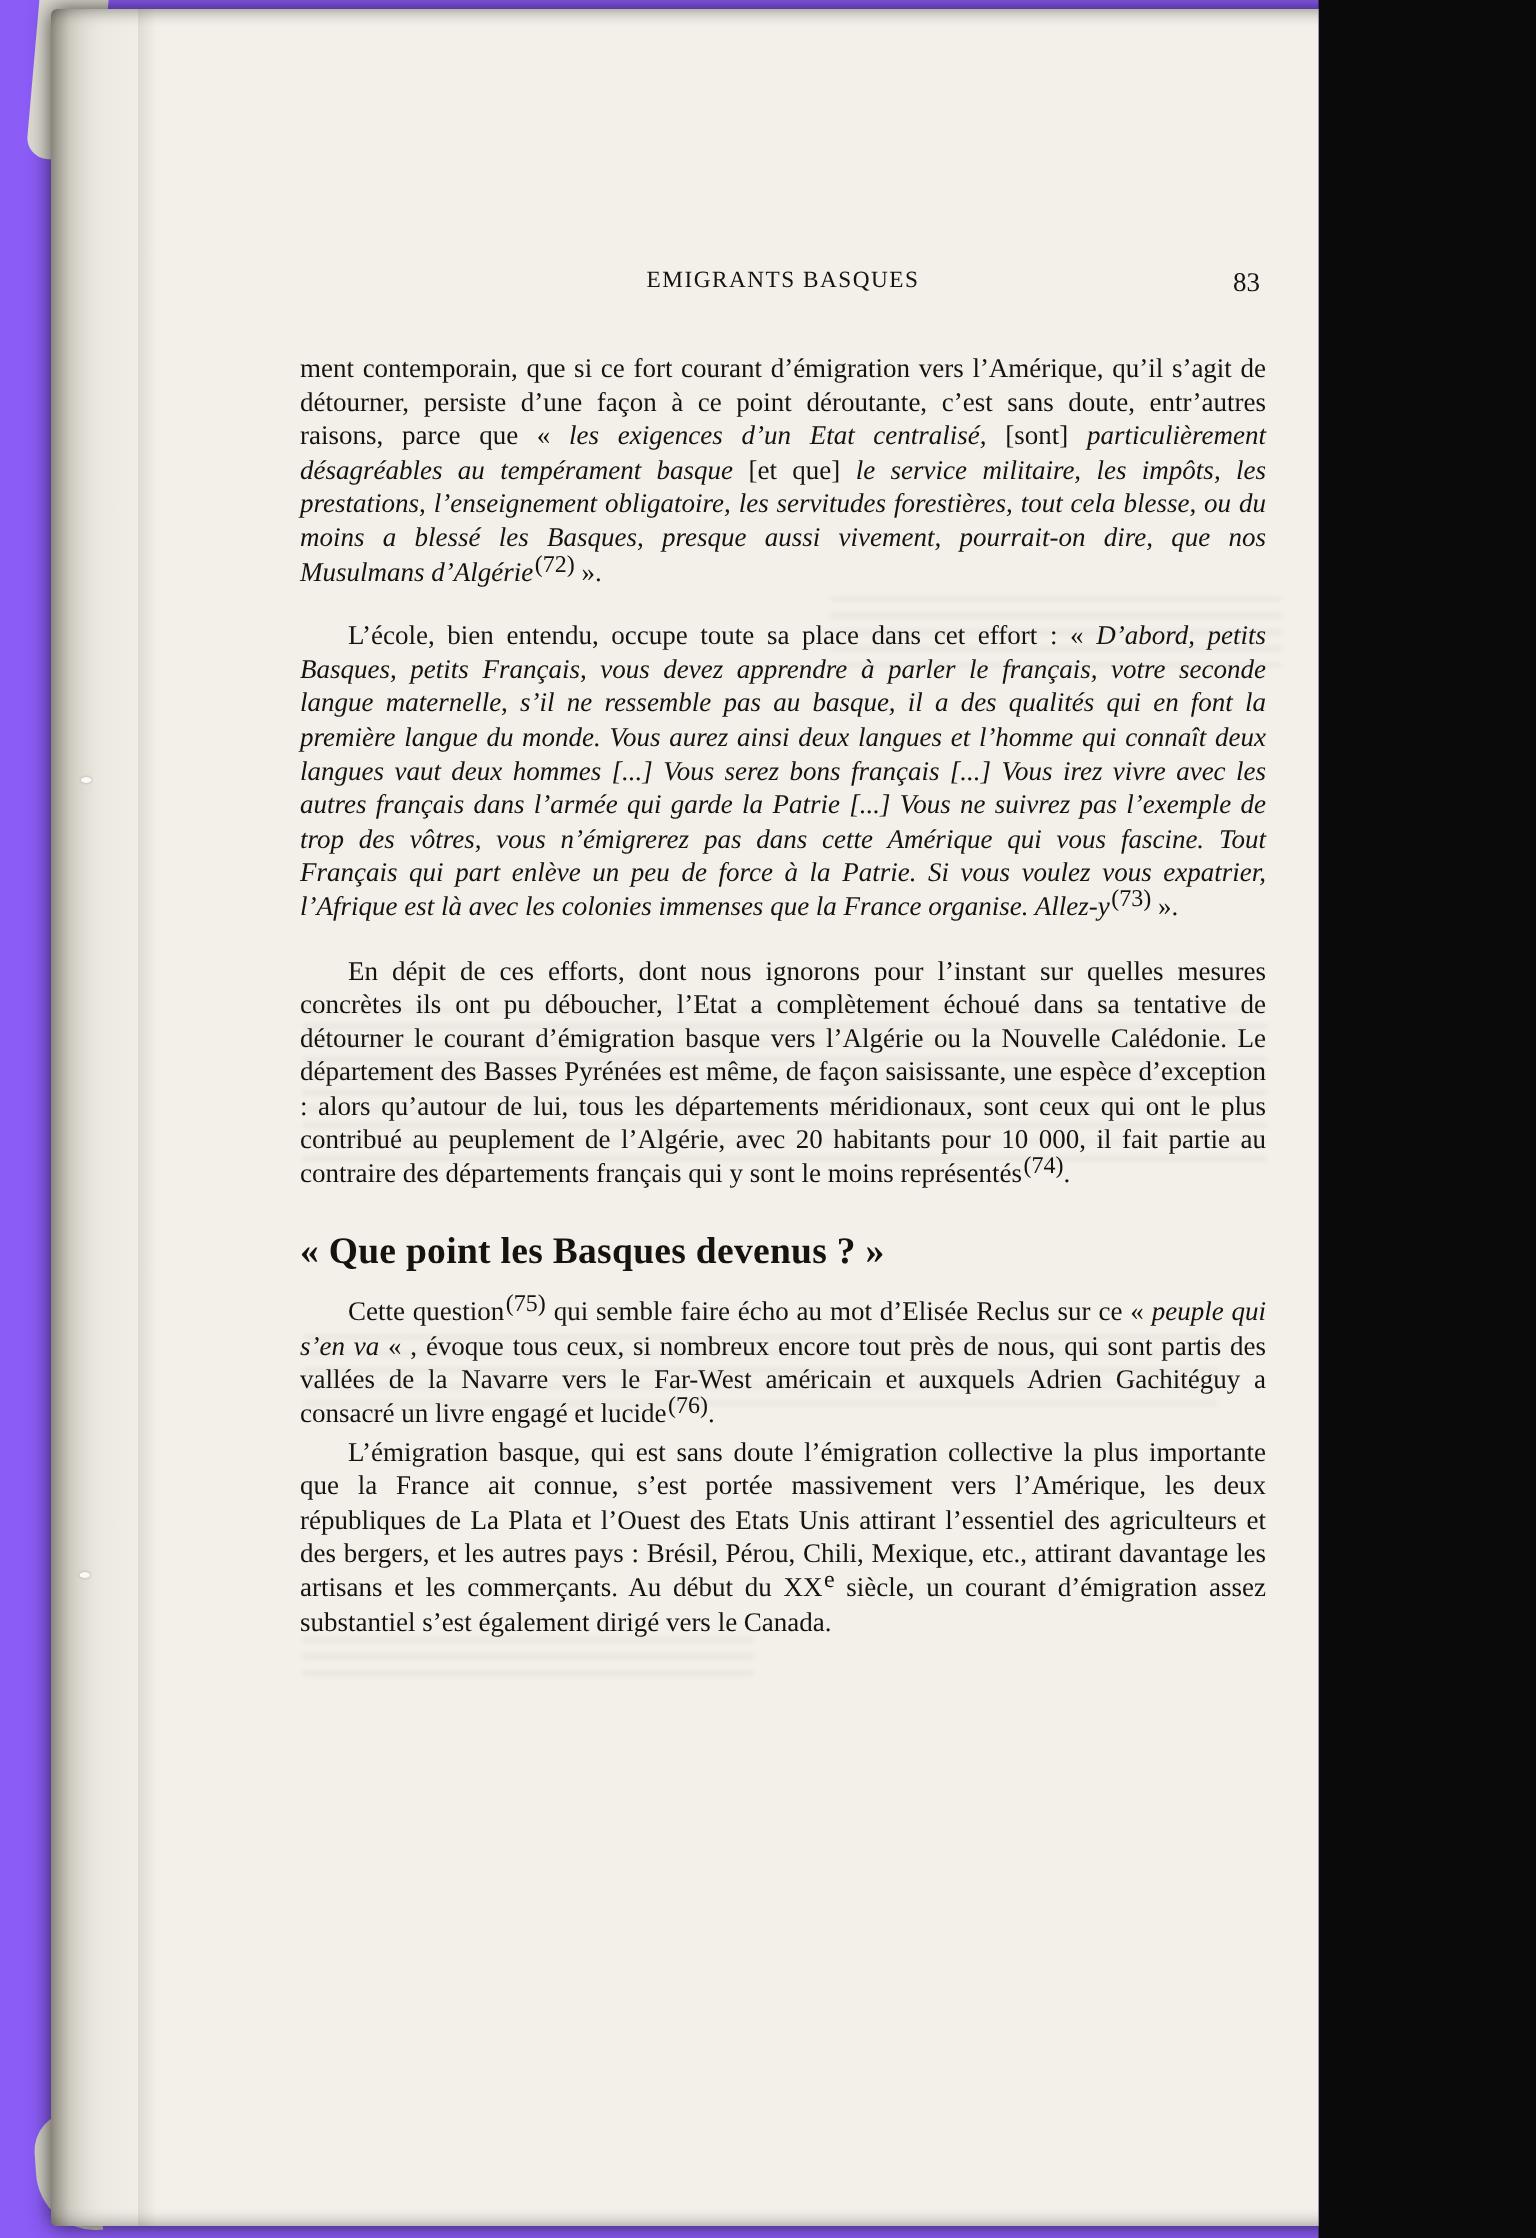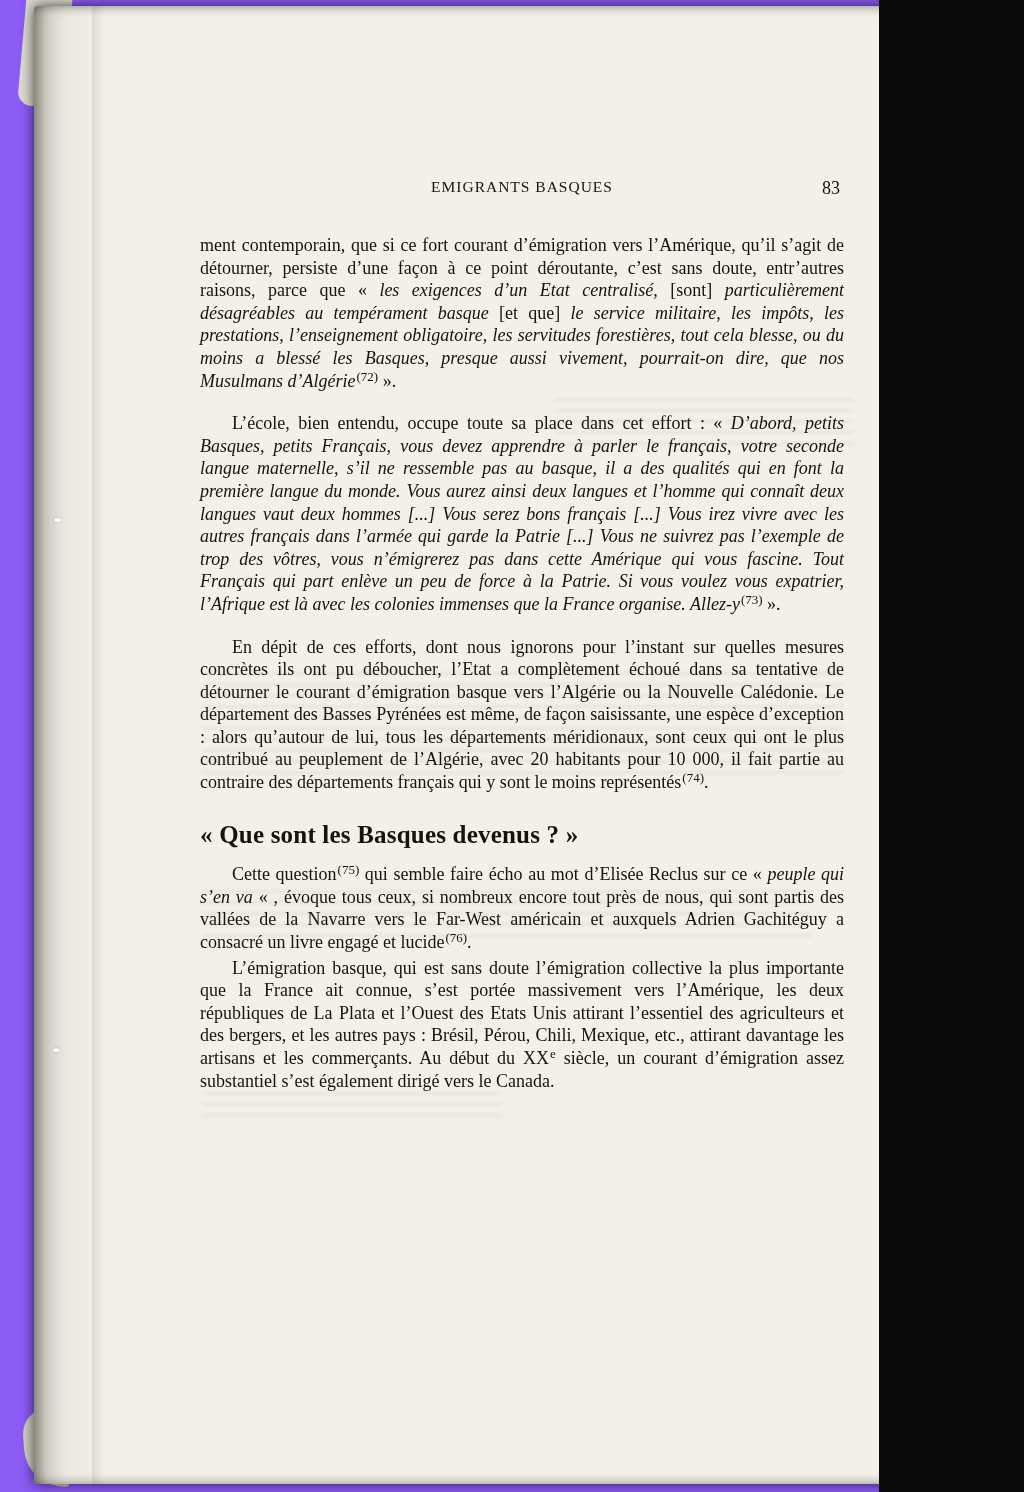--- a/index.html
+++ b/index.html
@@ -136,21 +136,21 @@
     line-height: 22.6px;
     text-align: justify;
   }
   .page-body p.para {
     margin: 0 0 20px 0;
   }
   .page-body p.para.indent { text-indent: 32px; }
   .page-body p.para.no-gap { margin-bottom: 3px; }
   .page-body .it { font-style: italic; }
   .page-body sup.fnref {
-    font-size: 13px;
+    font-size: 16px;
     line-height: 0;
     margin-left: 1px;
     vertical-align: 6px;
   }
   .page-body h2.section-heading {
     font-size: 25px;
     font-weight: bold;
     margin: 30px 0 17px 0;
     text-align: left;
     letter-spacing: 0.2px;
@@ -177,18 +177,18 @@
 
     <div class="running-head">
       <span class="head-title">EMIGRANTS BASQUES</span>
       <span class="page-number">83</span>
     </div>
 
     <div class="page-body" id="page-body">
         <p class="para"><span>ment contemporain, que si ce fort courant d’émigration vers l’Amérique, qu’il s’agit de détourner, persiste d’une façon à ce point déroutante, c’est sans doute, entr’autres raisons, parce que « </span><span class="it">les exigences d’un Etat centralisé,</span><span> [sont] </span><span class="it">particulièrement désagréables au tempérament basque</span><span> [et que] </span><span class="it">le service militaire, les impôts, les prestations, l’enseignement obligatoire, les servitudes forestières, tout cela blesse, ou du moins a blessé les Basques, presque aussi vivement, pourrait-on dire, que nos Musulmans d’Algérie</span><sup class="fnref">(72)</sup><span> ».</span></p>
         <p class="para indent"><span>L’école, bien entendu, occupe toute sa place dans cet effort : « </span><span class="it">D’abord, petits Basques, petits Français, vous devez apprendre à parler le français, votre seconde langue maternelle, s’il ne ressemble pas au basque, il a des qualités qui en font la première langue du monde. Vous aurez ainsi deux langues et l’homme qui connaît deux langues vaut deux hommes [...] Vous serez bons français [...] Vous irez vivre avec les autres français dans l’armée qui garde la Patrie [...] Vous ne suivrez pas l’exemple de trop des vôtres, vous n’émigrerez pas dans cette Amérique qui vous fascine. Tout Français qui part enlève un peu de force à la Patrie. Si vous voulez vous expatrier, l’Afrique est là avec les colonies immenses que la France organise. Allez-y</span><sup class="fnref">(73)</sup><span> ».</span></p>
         <p class="para indent"><span>En dépit de ces efforts, dont nous ignorons pour l’instant sur quelles mesures concrètes ils ont pu déboucher, l’Etat a complètement échoué dans sa tentative de détourner le courant d’émigration basque vers l’Algérie ou la Nouvelle Calédonie. Le département des Basses Pyrénées est même, de façon saisissante, une espèce d’exception : alors qu’autour de lui, tous les départements méridionaux, sont ceux  qui ont le plus contribué au peuplement de l’Algérie, avec 20 habitants pour 10 000, il fait partie au contraire des départements français qui y sont le moins représentés</span><sup class="fnref">(74)</sup><span>.</span></p>
-        <h2 class="section-heading">« Que sont les Basques devenus ? »</h2>
+        <h2 class="section-heading">« Que point les Basques devenus ? »</h2>
         <p class="para indent no-gap"><span>Cette question</span><sup class="fnref">(75)</sup><span> qui semble faire écho au mot d’Elisée Reclus sur ce « </span><span class="it">peuple qui s’en va</span><span> « , évoque tous ceux, si nombreux encore tout près de nous,  qui sont partis des vallées de la Navarre vers le Far-West américain et auxquels Adrien Gachitéguy a consacré un livre engagé et lucide</span><sup class="fnref">(76)</sup><span>.</span></p>
         <p class="para indent no-gap"><span>L’émigration basque, qui est sans doute l’émigration collective la plus importante que la France ait connue, s’est portée massivement vers l’Amérique, les deux républiques de La Plata et l’Ouest des Etats Unis attirant l’essentiel des agriculteurs et des bergers, et les autres pays : Brésil, Pérou, Chili, Mexique, etc., attirant davantage les artisans et les commerçants. Au début du XX</span><sup class="fnref">e</sup><span> siècle, un courant d’émigration assez substantiel s’est également dirigé vers le Canada.</span></p>
       </div>
   </div>
 </div>
 
 </body></html>

